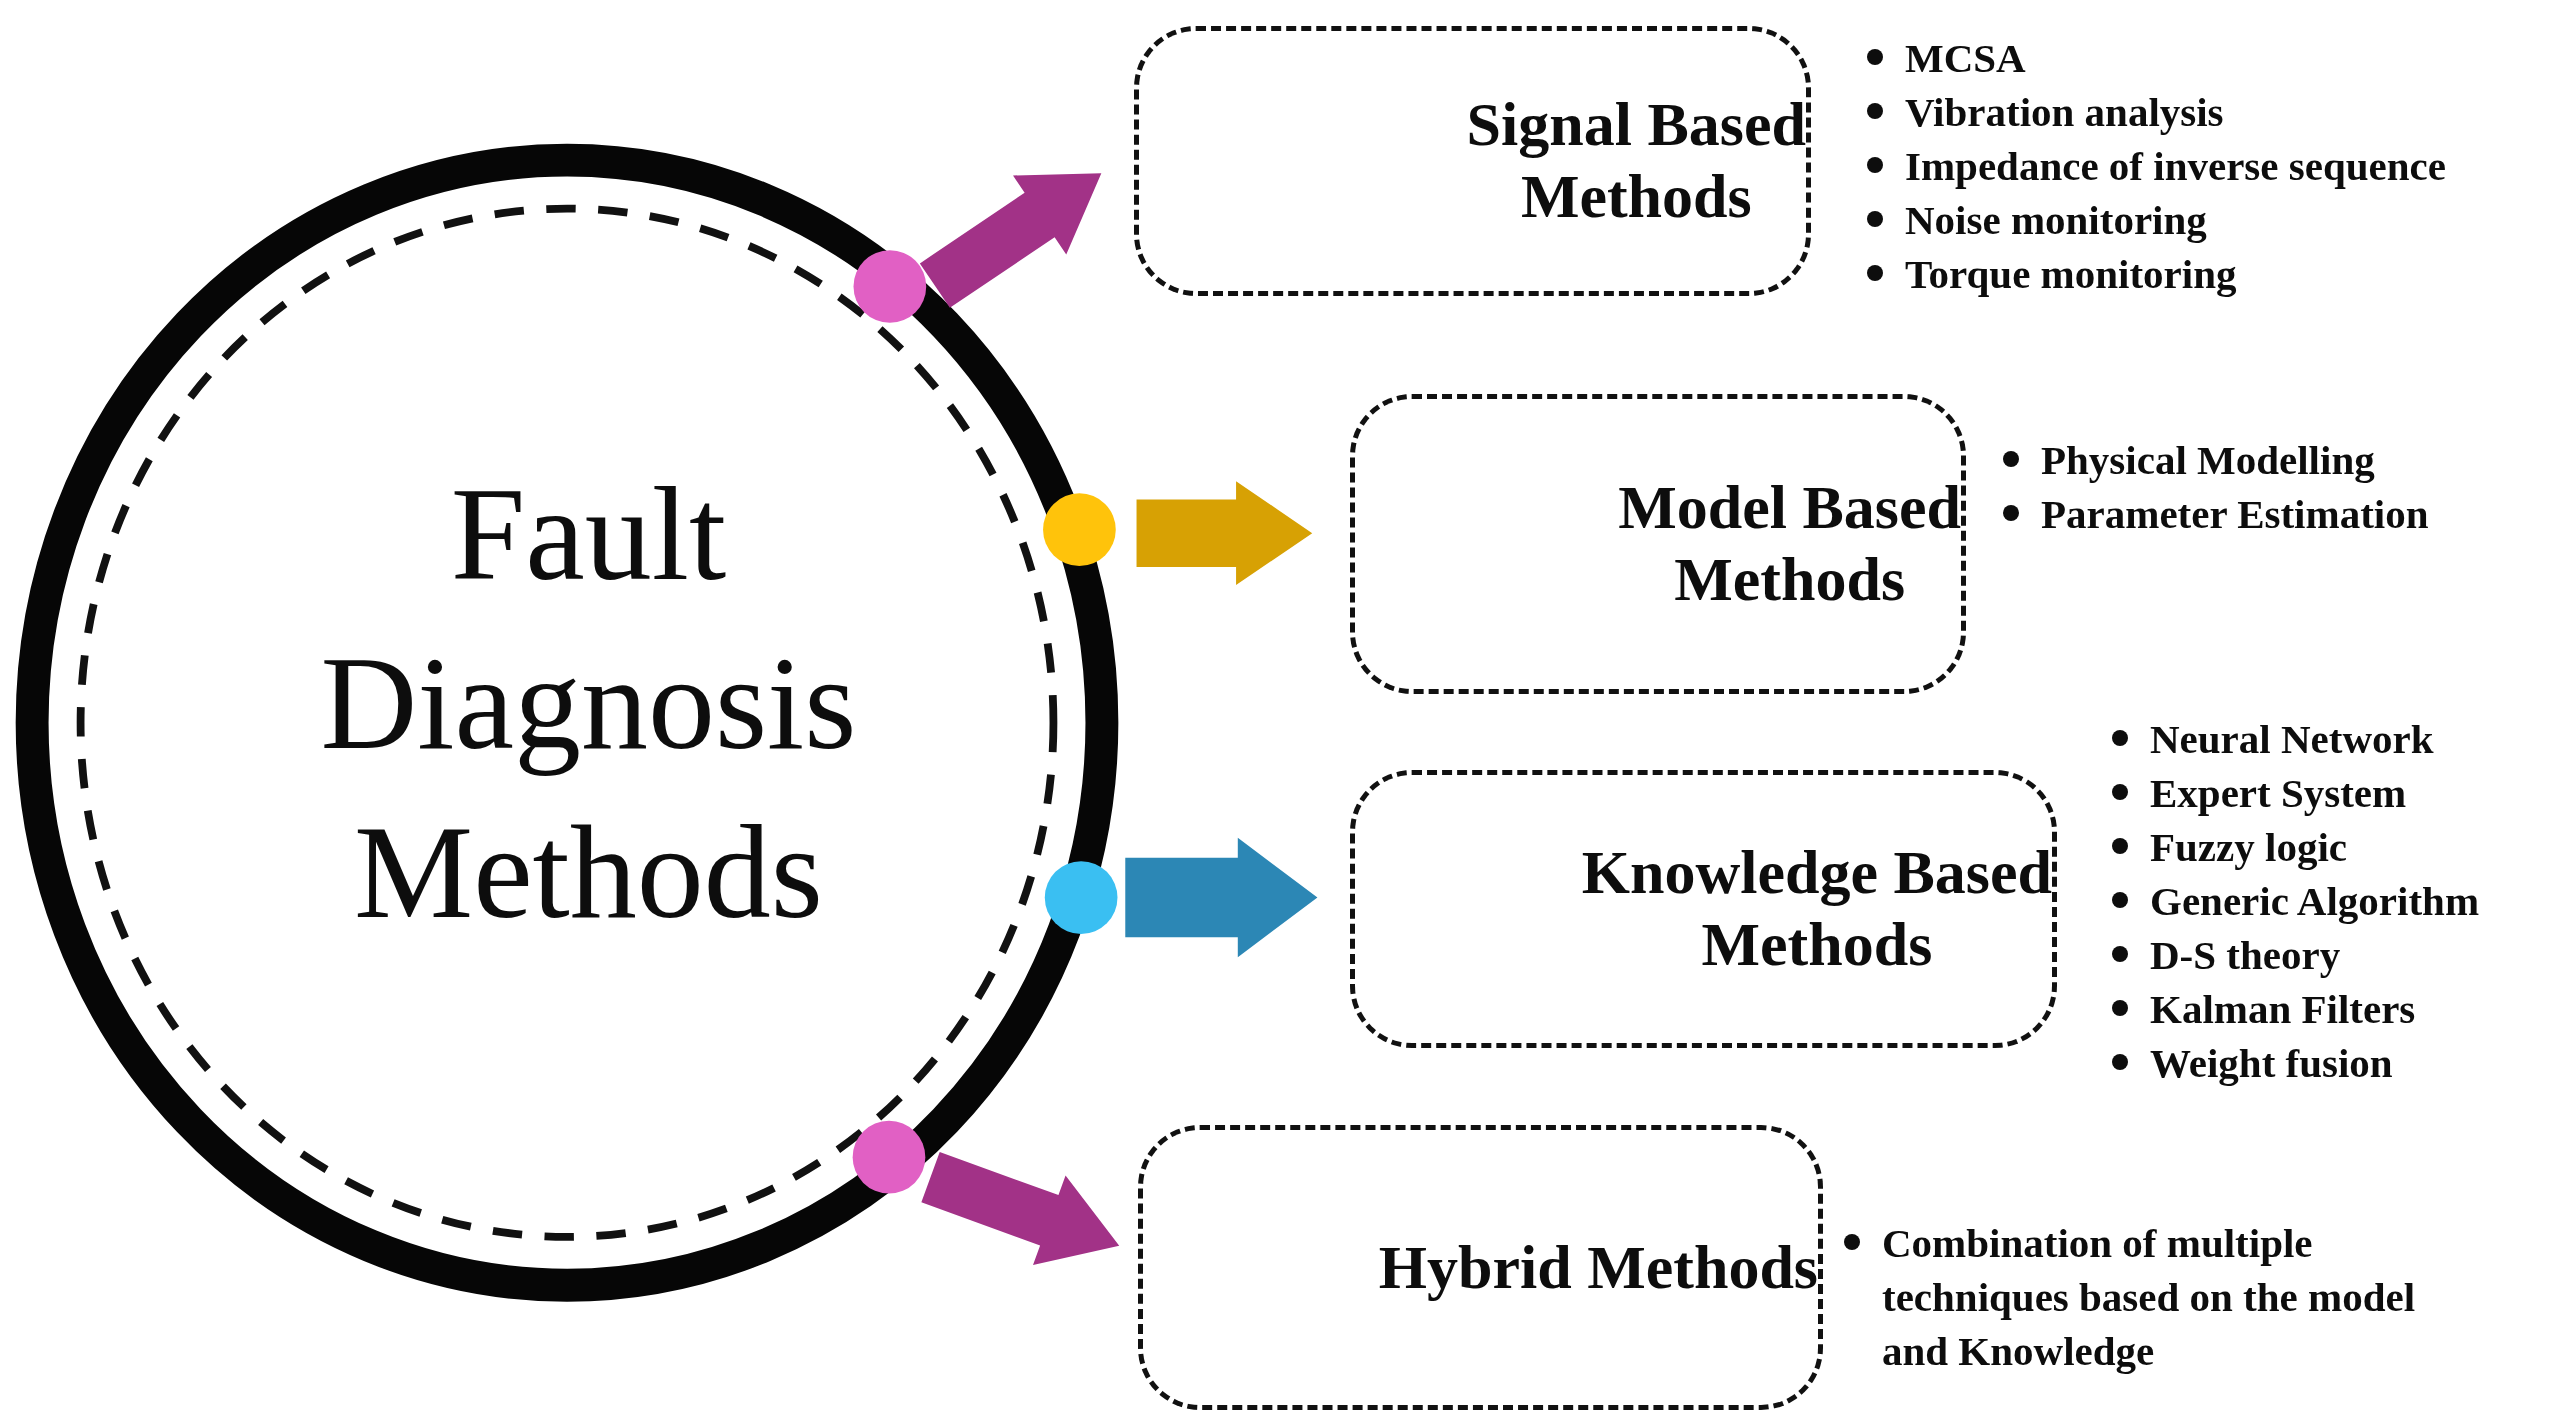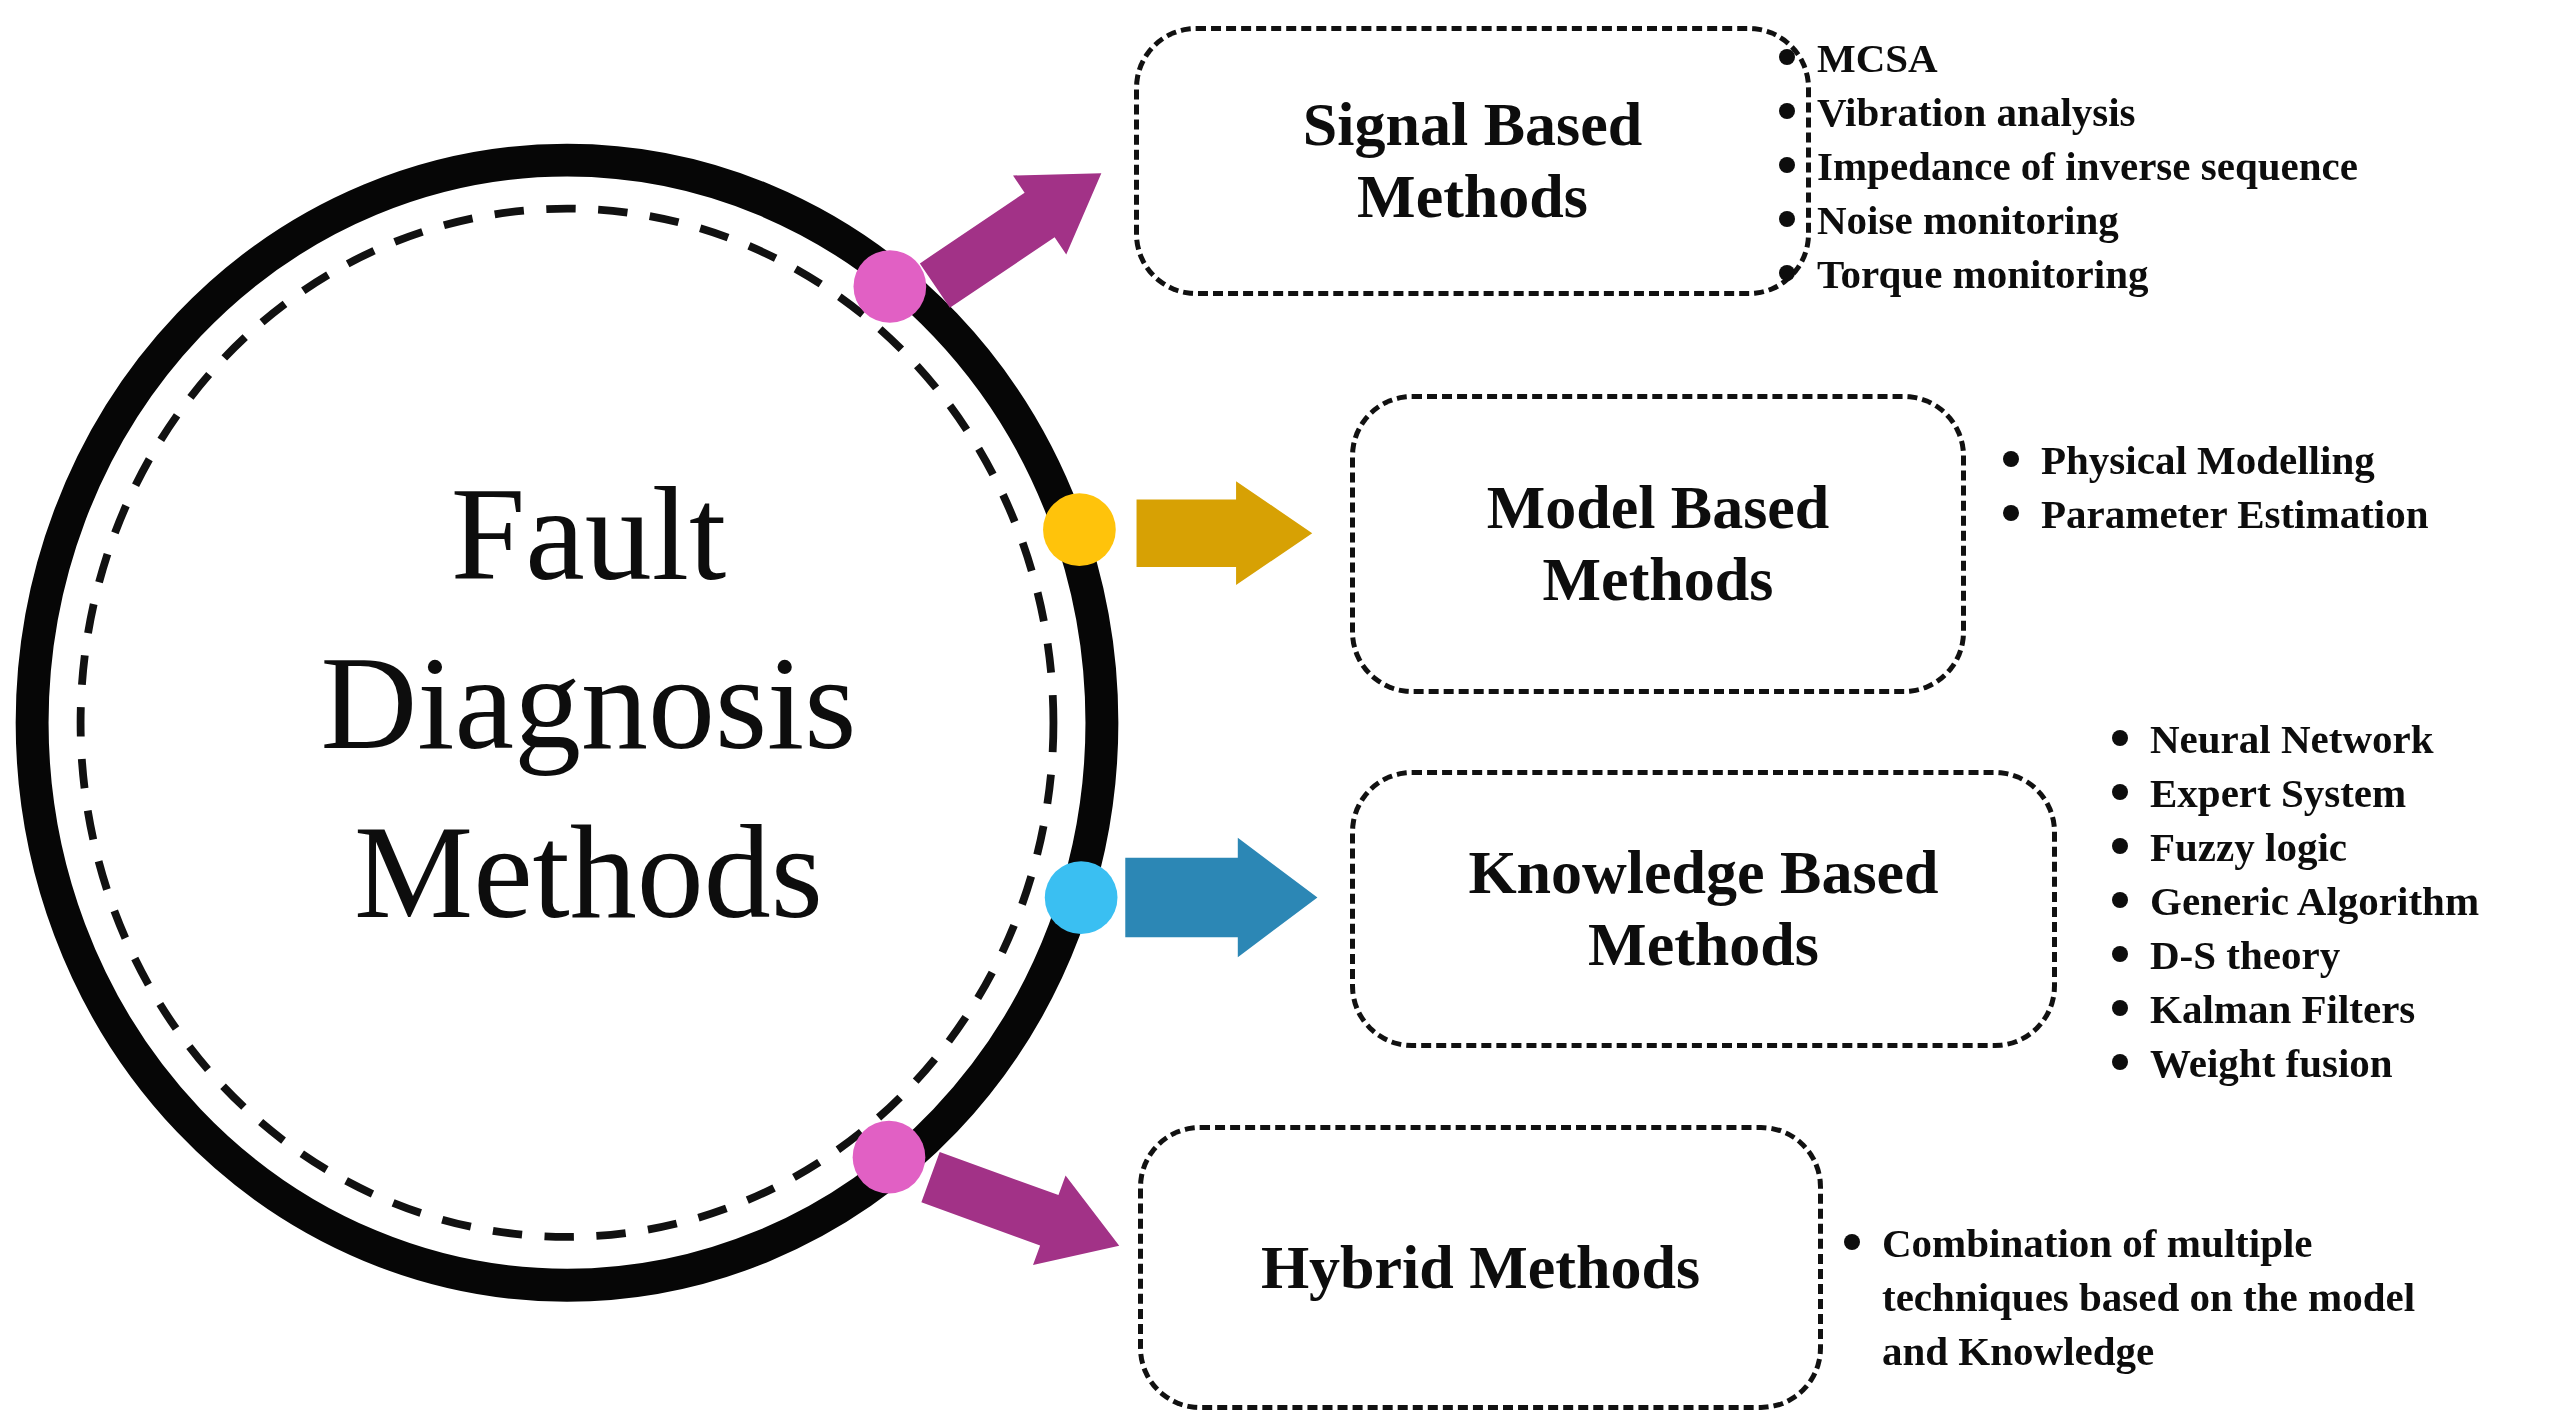--- a/index.html
+++ b/index.html
@@ -9,38 +9,38 @@
     color:#0d0d0d;
   }
   #diagram-svg{position:absolute;left:0;top:0;width:2576px;height:1416px;}
   .hub-text{
     position:absolute;left:104px;top:450px;width:969px;
     text-align:center;font-weight:normal;font-size:134px;line-height:169px;
   }
   .method-box{
     position:absolute;
     border:5.2px dashed #111;border-radius:62px;
-    display:flex;align-items:center;justify-content:center;
+    display:flex;align-items:center;justify-content:flex-end;
     text-align:center;font-weight:bold;font-size:62px;line-height:1.16;
     background:#fff0;
   }
   .box-signal{left:1134px;top:26px;width:667px;height:260px;}
   .box-model{left:1350px;top:394px;width:606px;height:290px;}
   .box-knowledge{left:1350px;top:770px;width:697px;height:268px;}
   .box-hybrid{left:1138px;top:1125px;width:675px;height:275px;}
   ul.method-list{
     position:absolute;margin:0;padding:0;list-style:none;
     font-weight:bold;font-size:41px;line-height:54px;
   }
   ul.method-list li{position:relative;padding-left:40px;margin:0;}
   ul.method-list li::before{
     content:"";position:absolute;left:1.7px;top:18px;width:16.4px;height:16.4px;
     border-radius:50%;background:#0d0d0d;
   }
-  .list-signal{left:1777px;top:31px;}
+  .list-signal{left:1865px;top:31px;}
   .list-model{left:2001px;top:433px;}
   .list-knowledge{left:2110px;top:712px;}
   .list-hybrid{left:1842px;top:1216px;width:606px;line-height:50px;}
   .list-hybrid li::before{top:16.4px;}
 </style>
 </head>
 <body>
 
 <svg id="diagram-svg" viewBox="0 0 2976 1636">
 

